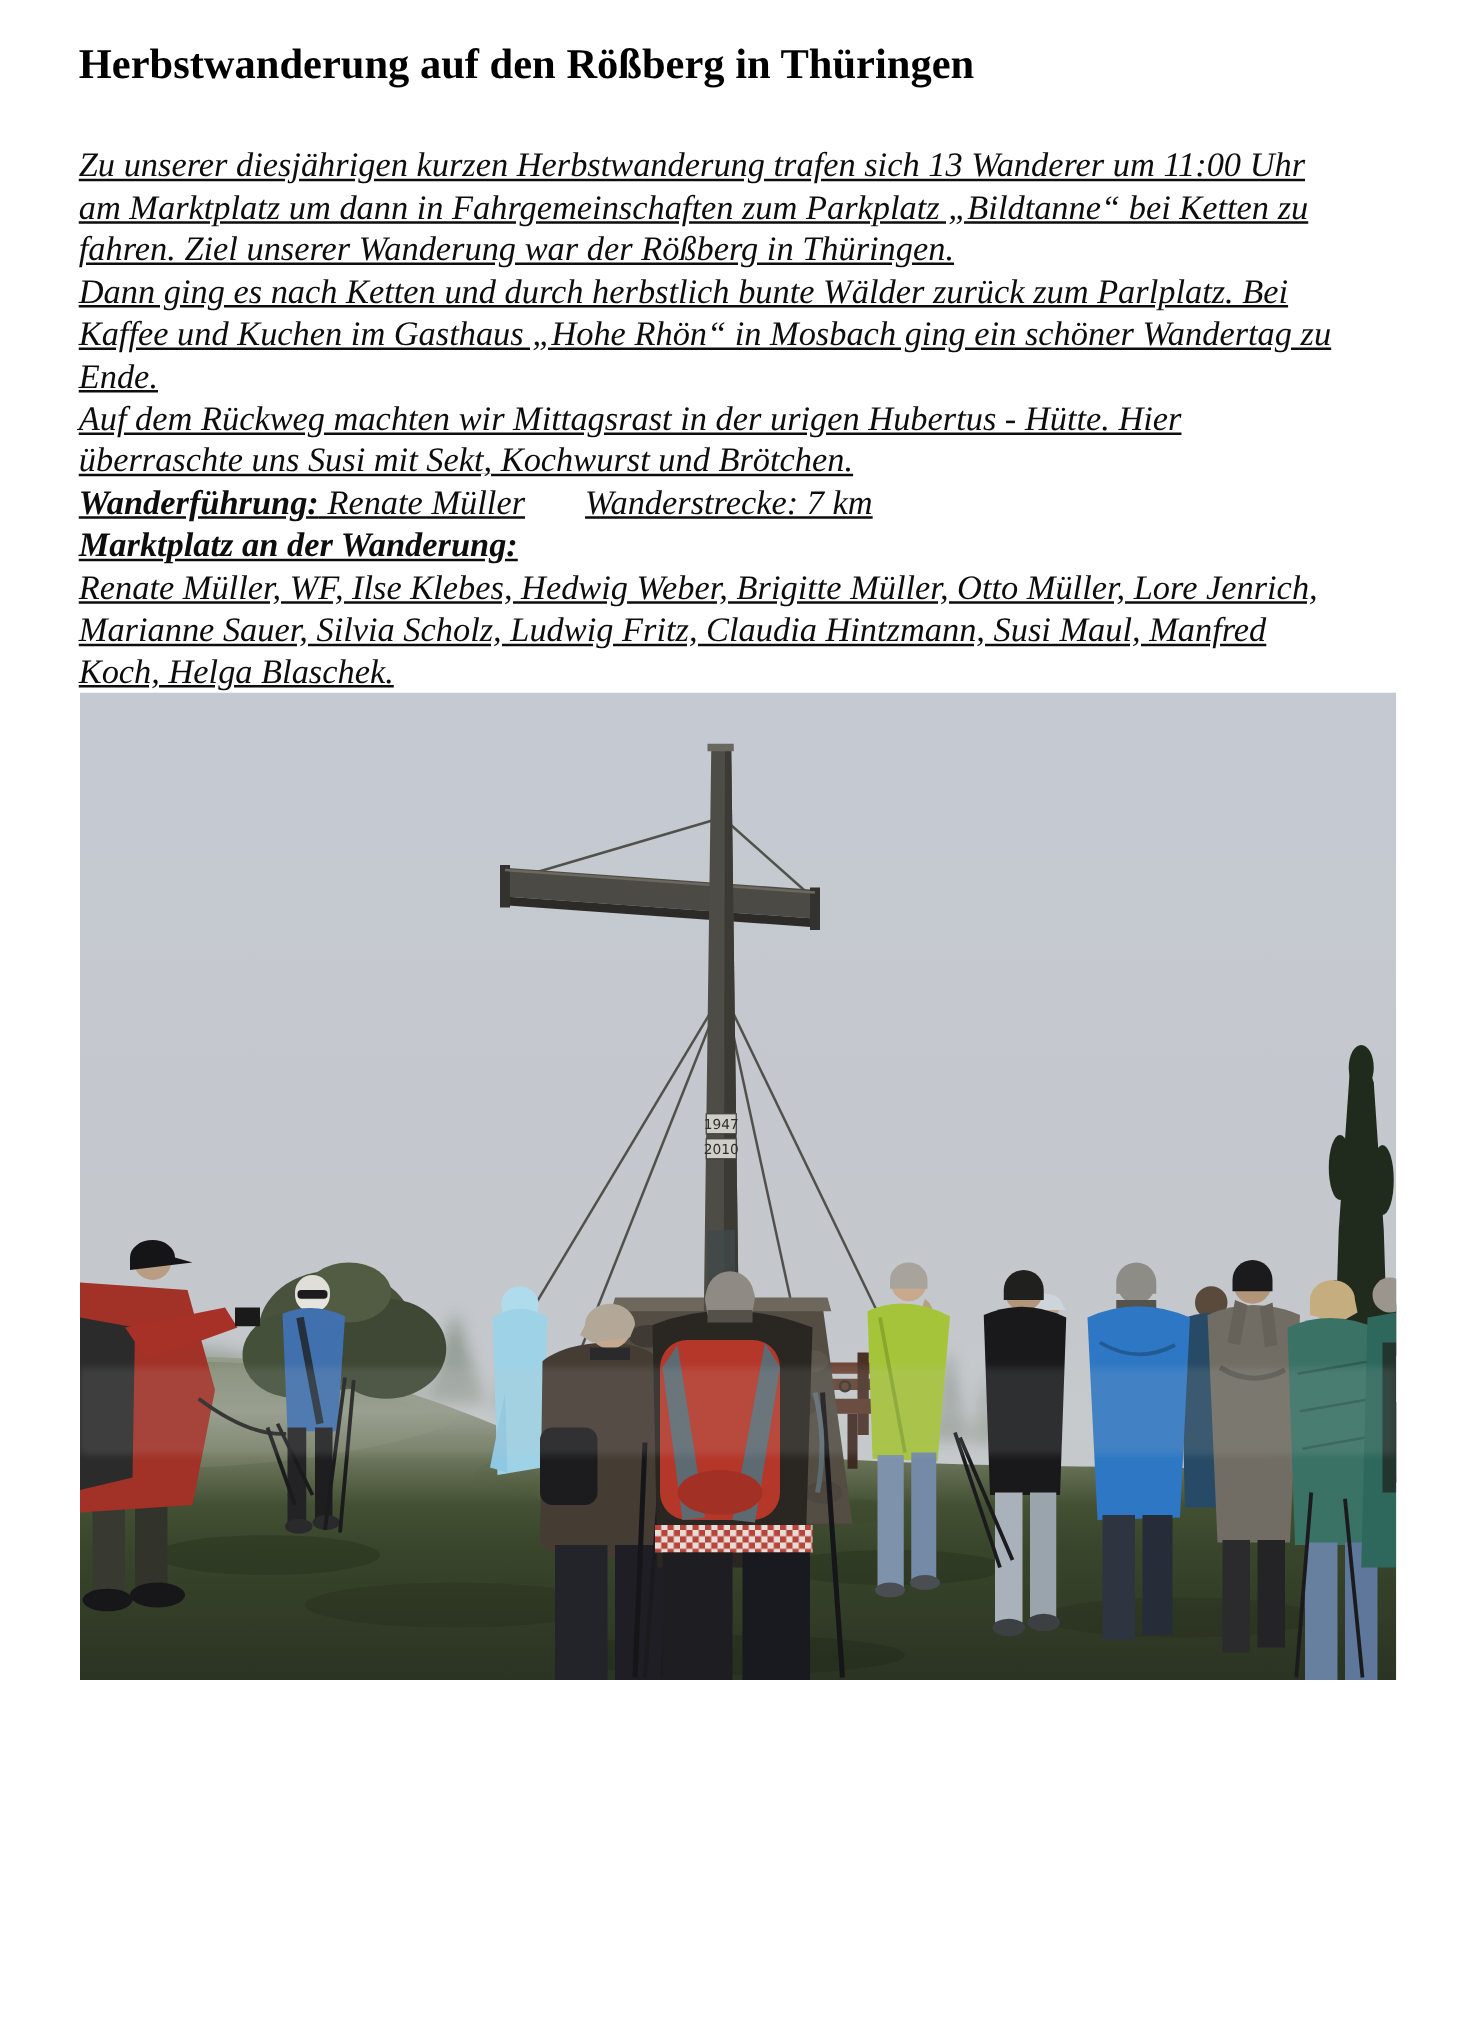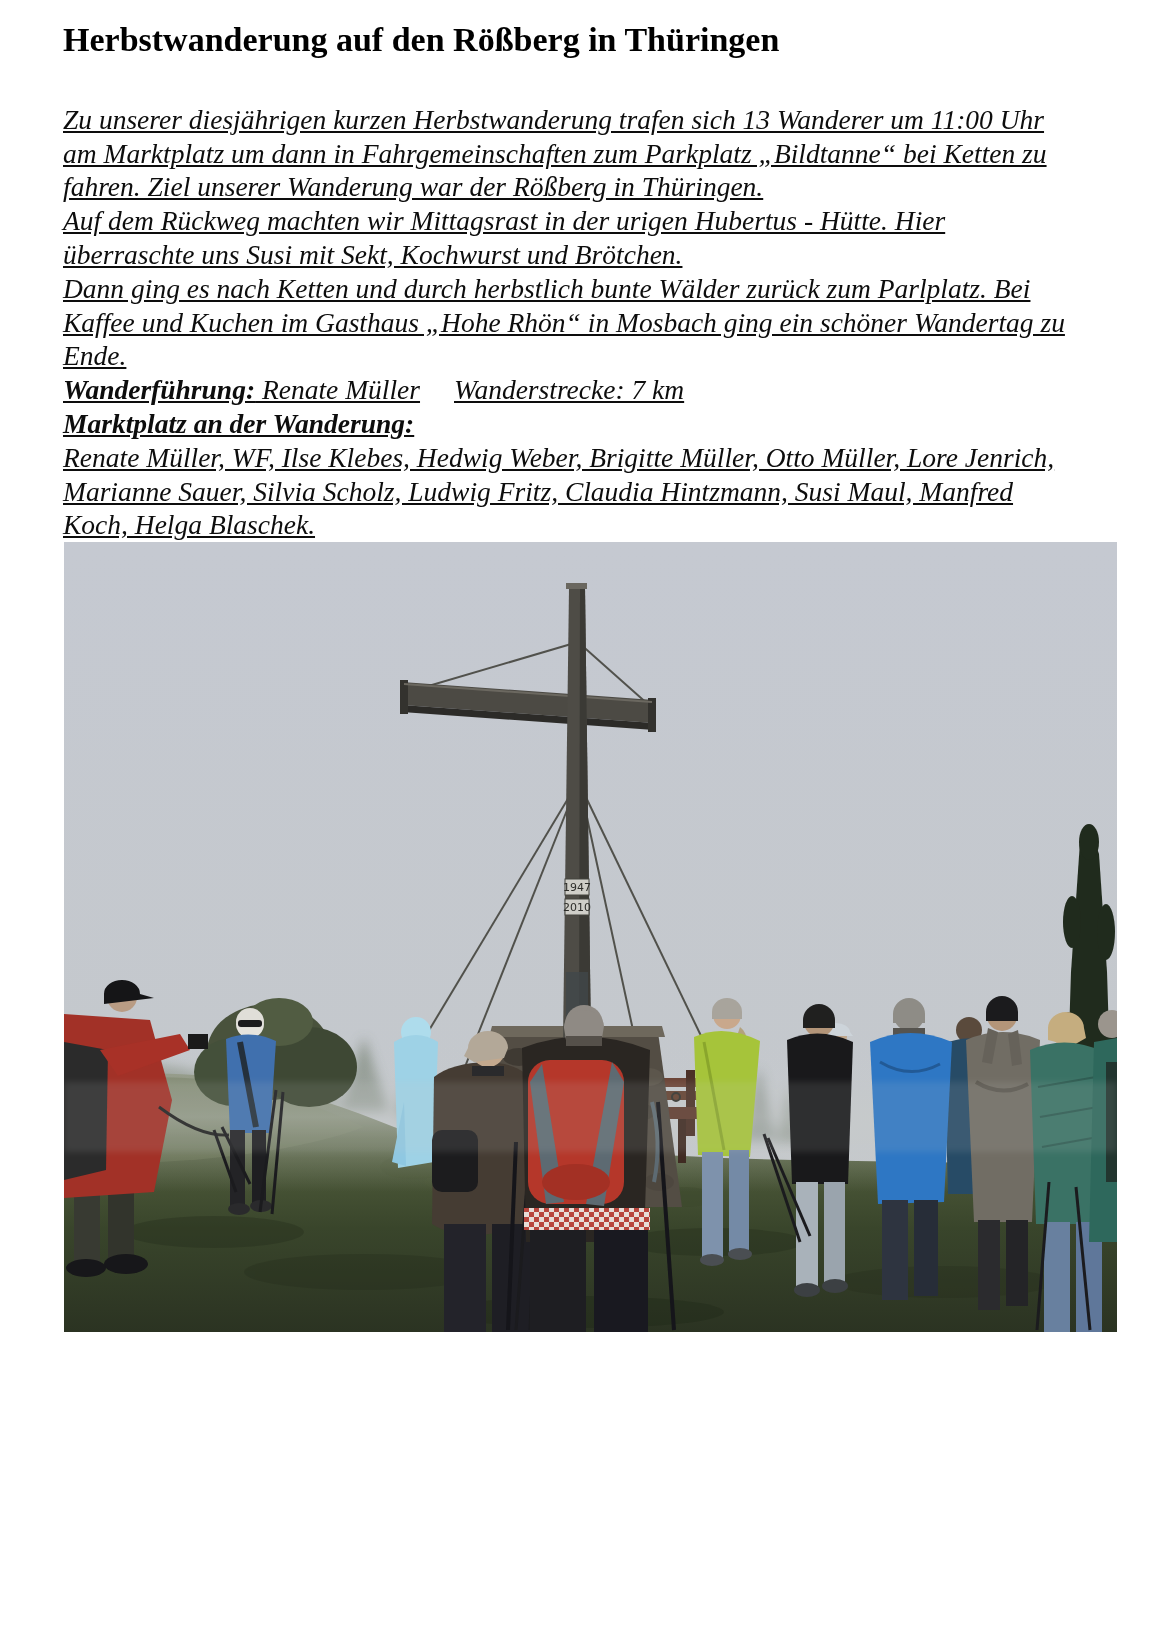--- a/index.html
+++ b/index.html
@@ -1,40 +1,40 @@
 <!DOCTYPE html>
 <html><head>
 <meta charset="utf-8">
 <style>
   html,body{margin:0;padding:0;background:#ffffff;}
   body{width:1171px;height:1632px;overflow:hidden;
        font-family:"Liberation Serif",serif;color:#0d0d0d;}
-  .content{position:absolute;left:63px;top:20px;width:1056px;}
+  .content{position:absolute;left:63px;top:32px;width:1056px;}
   h1.title{margin:0 0 42px 0;font-size:34px;line-height:1.2;font-weight:bold;
            font-style:normal;color:#000;}
   .bodytext{font-size:27.5px;line-height:33.8px;font-style:italic;width:1016px;}
   .bodytext p{margin:0;text-decoration:underline;}
   .bodytext b{font-weight:bold;}
-  .distance{margin-left:34px;}
+  .distance{margin-left:48px;}
   .participants-heading{margin:33px 0 0 0;font-weight:bold;}
   .photo-frame{width:1053px;height:790px;position:relative;
                left:1px;line-height:0;}
   svg{display:block;}
 </style>
 </head>
 <body>
 
 <div class="content">
 
   <h1 class="title">Herbstwanderung auf den Rößberg in Thüringen</h1>
 
   <div class="bodytext">
     <p>Zu unserer diesjährigen kurzen Herbstwanderung trafen sich 13 Wanderer um 11:00 Uhr am Marktplatz um dann in Fahrgemeinschaften zum Parkplatz „Bildtanne“ bei Ketten zu fahren. Ziel unserer Wanderung war der Rößberg in Thüringen.</p>
+    <p>Dann ging es nach Ketten und durch herbstlich bunte Wälder zurück zum Parlplatz. Bei Kaffee und Kuchen im Gasthaus „Hohe Rhön“ in Mosbach ging ein schöner Wandertag zu Ende.</p>
     <p>Auf dem Rückweg machten wir Mittagsrast in der urigen Hubertus - Hütte. Hier überraschte uns Susi mit Sekt, Kochwurst und Brötchen.</p>
-    <p>Dann ging es nach Ketten und durch herbstlich bunte Wälder zurück zum Parlplatz. Bei Kaffee und Kuchen im Gasthaus „Hohe Rhön“ in Mosbach ging ein schöner Wandertag zu Ende.</p>
     <p><b>Wanderführung:</b><span> Renate Müller</span><span class="distance">Wanderstrecke: 7 km</span></p>
 
     <p class="participants-heading">Marktplatz an der Wanderung:</p>
     <p>Renate Müller, WF, Ilse Klebes, Hedwig Weber, Brigitte Müller, Otto Müller, Lore Jenrich, Marianne Sauer, Silvia Scholz, Ludwig Fritz, Claudia Hintzmann, Susi Maul, Manfred Koch, Helga Blaschek.</p>
   </div>
 
   <div class="photo-frame">
     <svg width="1053" height="790" viewBox="0 0 1053 790" xmlns="http://www.w3.org/2000/svg">
       <defs>
         <linearGradient id="sky" x1="0" y1="0" x2="0" y2="1">

